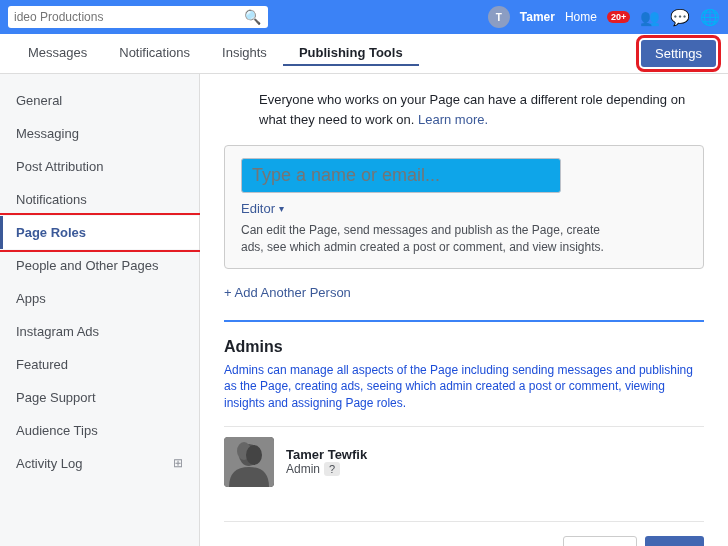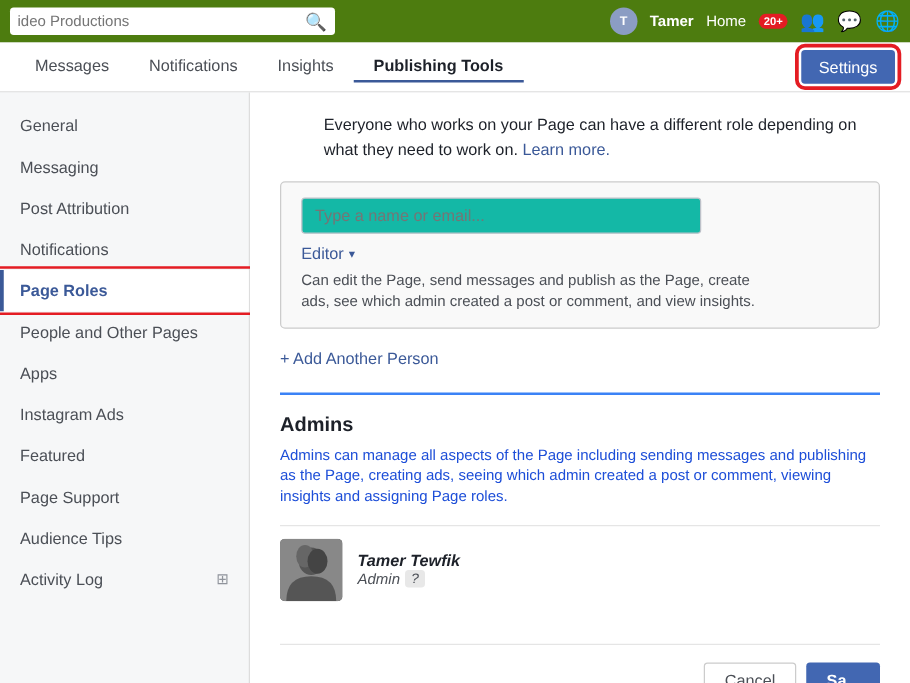--- a/index.html
+++ b/index.html
@@ -1,20 +1,20 @@
 <!DOCTYPE html>
 <html><head>
   <meta charset="utf-8">
   <style>
     * { box-sizing: border-box; margin: 0; padding: 0; }
     body { font-family: Helvetica, Arial, sans-serif; font-size: 13px; background: #e9ebee; }
 
     
     .top-nav {
-      background: #4d7c0f;
+      background: #3b82f6;
       height: 34px;
       display: flex;
       align-items: center;
       padding: 0 8px;
       gap: 8px;
     }
     .search-bar {
       display: flex;
       align-items: center;
       background: #fff;
@@ -162,23 +162,23 @@
       margin-bottom: 16px;
       max-width: 480px;
       background: #f9f9f9;
     }
     .add-person-input {
       width: 100%;
       max-width: 320px;
       border: 1px solid #bdc1c9;
       border-radius: 3px;
       padding: 6px 10px;
-      font-size: 13px;
+      font-size: 18px;
       color: #1d2129;
-      background: #14b8a6;
+      background: #0ea5e9;
       margin-bottom: 8px;
       outline: none;
     }
     .role-selector {
       display: flex;
       align-items: center;
       gap: 4px;
       font-size: 13px;
       color: #3b5998;
       cursor: pointer;
@@ -216,21 +216,20 @@
       line-height: 1.4;
       max-width: 500px;
       margin-bottom: 14px;
     }
     .admin-row {
       display: flex;
       align-items: center;
       gap: 12px;
       padding: 10px 0;
       border-top: 1px solid #e5e5e5;
-      font-style: italic;
     }
     .admin-avatar {
       width: 50px;
       height: 50px;
       border-radius: 4px;
       background: #8b8b8b;
       overflow: hidden;
       flex-shrink: 0;
     }
     .admin-avatar-inner {

